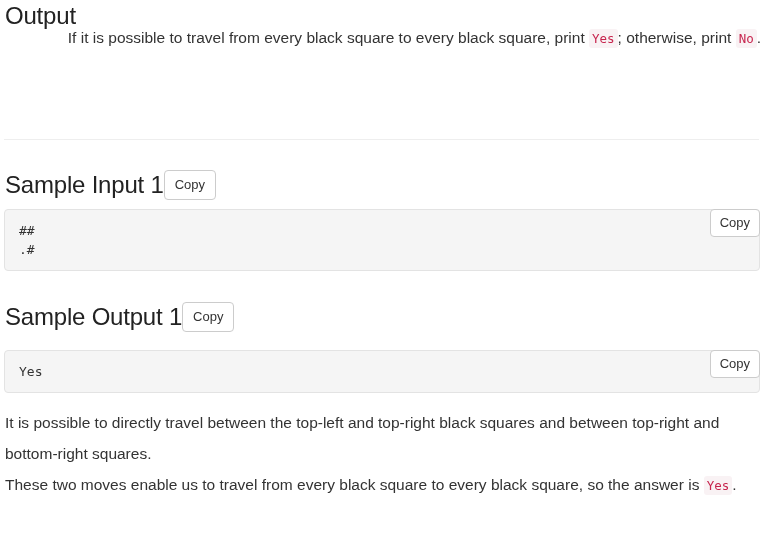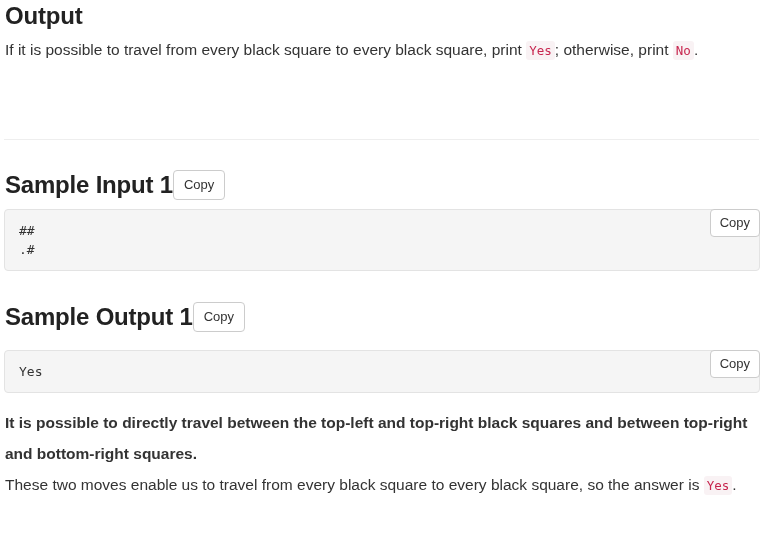--- a/index.html
+++ b/index.html
@@ -20,21 +20,21 @@
   .page {
     position: relative;
     padding: 0 4px 0 5px;
     width: 763px;
   }
 
   
   h3.section-heading {
     font-family: "Liberation Sans", "DejaVu Sans", sans-serif;
     font-size: 24px;
-    font-weight: bold;
+    font-weight: normal;
     color: #222222;
     margin: 0;
     padding: 0;
     line-height: 1.15;
     letter-spacing: -0.2px;
   }
   #output-heading { position: absolute; left: 5px; top: 2px; }
 
   .heading-row {
     display: flex;
@@ -112,27 +112,27 @@
     background-color: #f5f5f5;
     border: 1px solid #e3e3e3;
     border-radius: 4px;
     margin: 0;
     padding: 11px 12px 11px 14px;
     white-space: pre;
     overflow: hidden;
   }
 
   
-  #output-para      { position: absolute; left: 5px; top: 34px;  width: 756px; }
+  #output-para      { position: absolute; left: 5px; top: 22px;  width: 756px; text-align: right; }
   #rule-1           { position: absolute; left: 4px; top: 139px; width: 755px; }
   #sample-in-head   { position: absolute; left: 5px; top: 170px; }
   #sample-in-code   { position: absolute; left: 4px; top: 209px; }
   #sample-out-head  { position: absolute; left: 5px; top: 302px; }
   #sample-out-code  { position: absolute; left: 4px; top: 350px; }
-  #explain-para-1   { position: absolute; left: 5px; top: 407px; width: 756px; font-weight: bold; }
+  #explain-para-1   { position: absolute; left: 5px; top: 407px; width: 756px; }
   #explain-para-2   { position: absolute; left: 5px; top: 469px; width: 756px; }
 </style>
 </head>
 <body>
 
 <div class="page">
 
   <h3 class="section-heading" id="output-heading">Output</h3>
 
   <p class="para" id="output-para">

